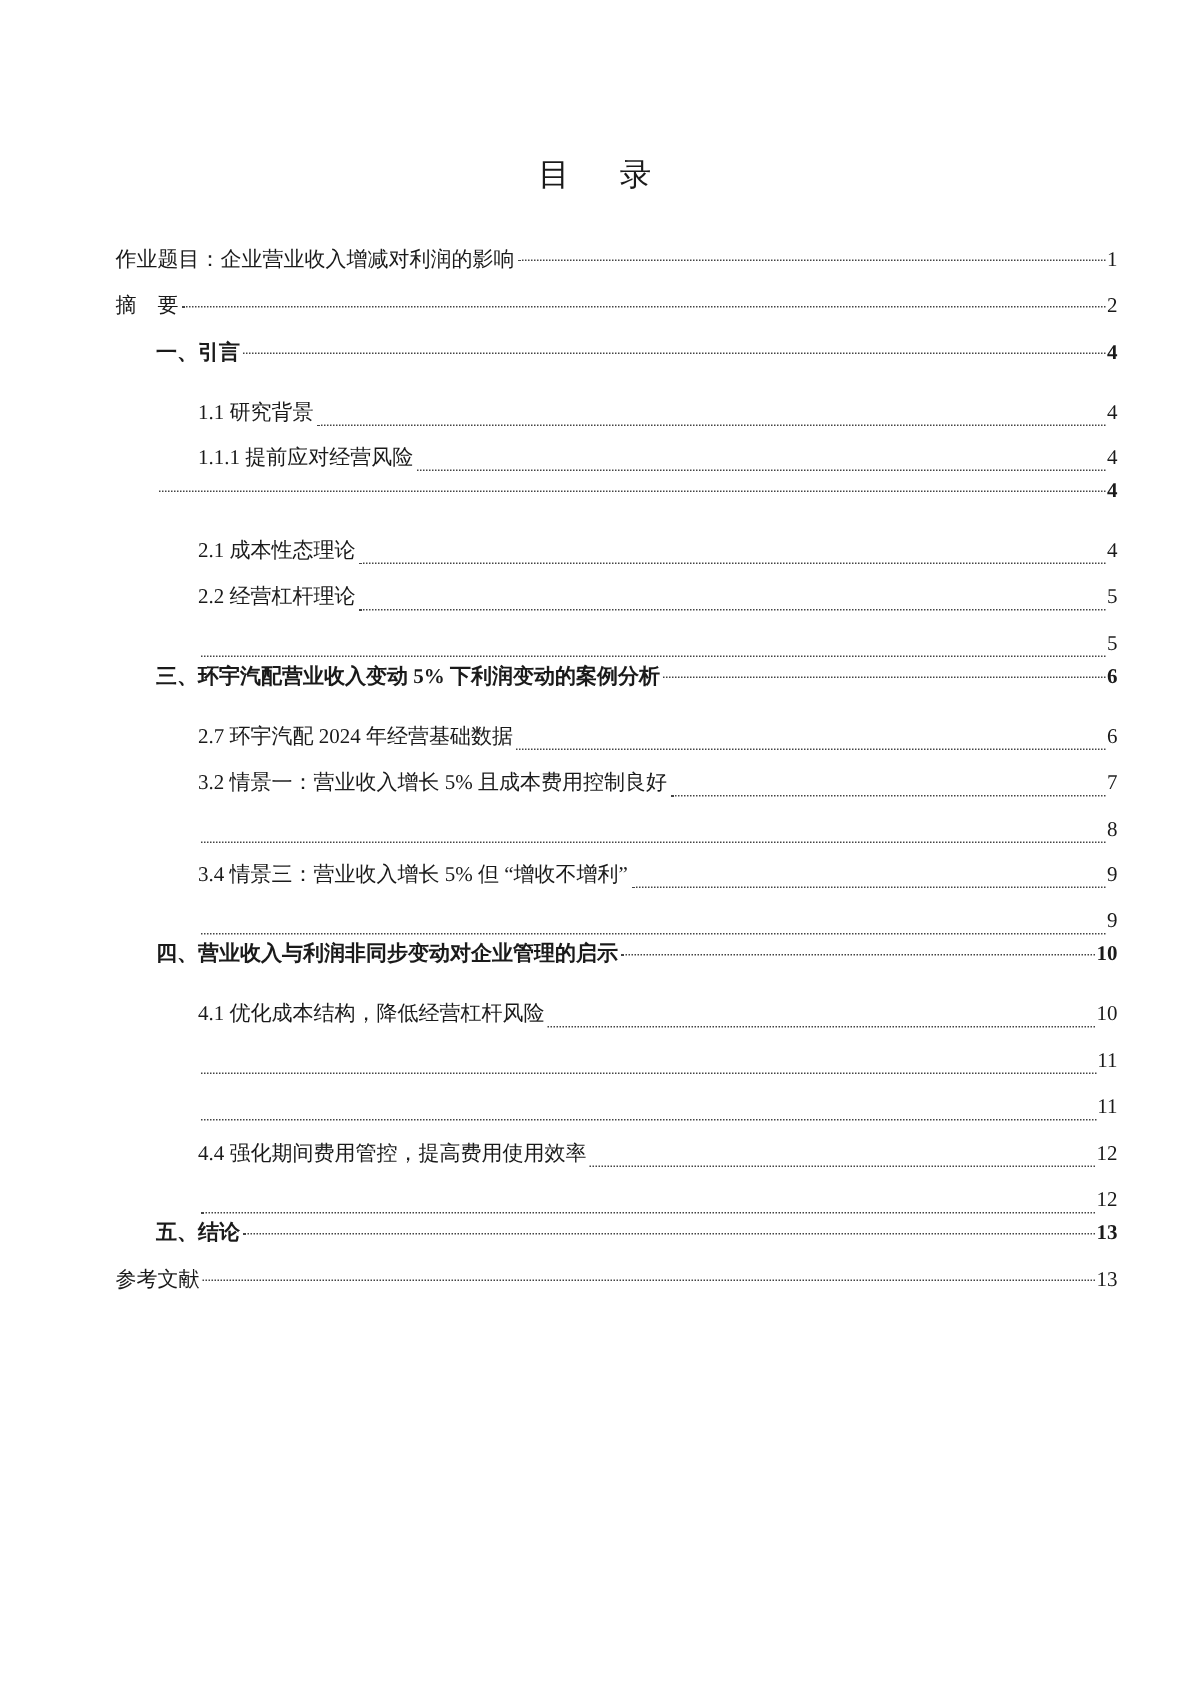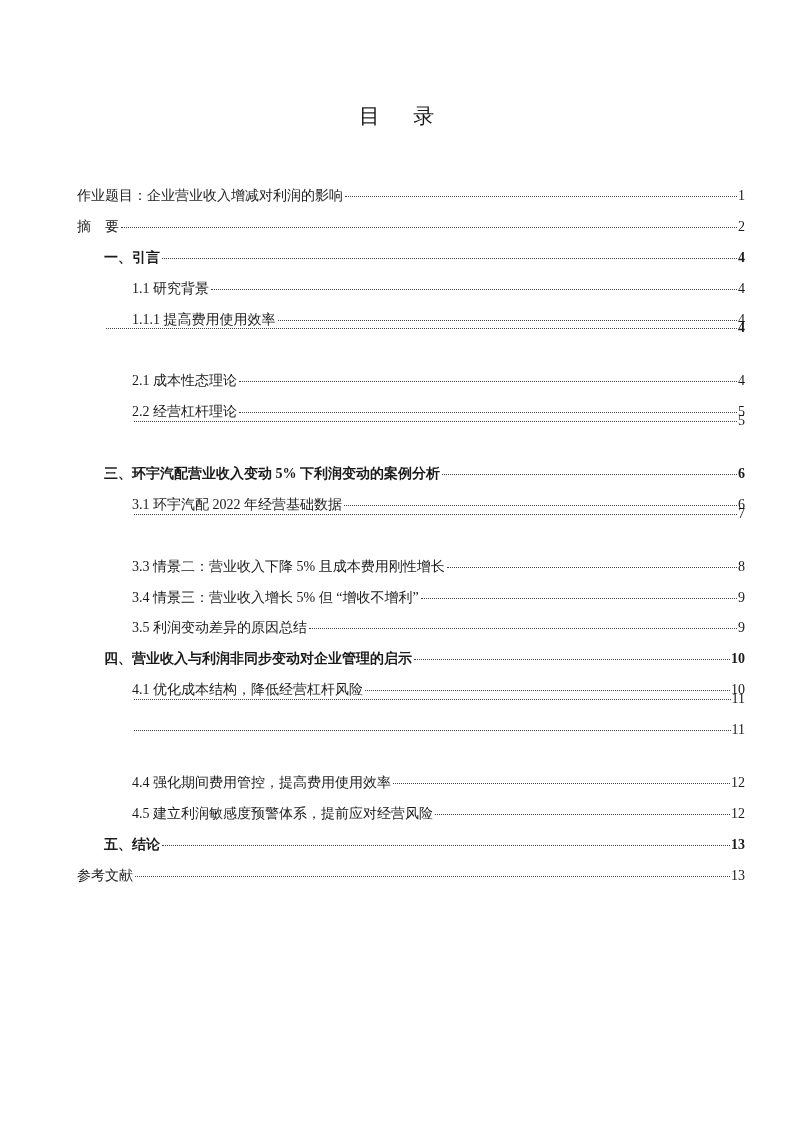--- a/index.html
+++ b/index.html
@@ -44,24 +44,23 @@
     .toc-entry {
       display: flex;
       align-items: baseline;
       height: 30.9px;
       font-size: 14px;
       line-height: 22px;
       white-space: nowrap;
     }
     .toc-entry.level-0 { padding-left: 0; }
     .toc-entry.level-1 { padding-left: 27px; font-weight: bold; }
-    .toc-entry.level-2 { padding-left: 55px; }
+    .toc-entry.level-2 { padding-left: 55px; align-items: flex-end; }
     .toc-label {
       flex: 0 0 auto;
-      margin-top: 22px;
     }
     .toc-leader {
       flex: 1 1 auto;
       border-bottom: 1px dotted #444;
       margin: 0 1px 0 2px;
       height: 0;
       position: relative;
       top: -3px;
       min-width: 10px;
     }
@@ -91,21 +90,21 @@
       <span class="toc-label">一、引言</span>
       <span class="toc-leader"></span>
       <span class="toc-page">4</span>
     </div>
     <div class="toc-entry level-2">
       <span class="toc-label">1.1  研究背景</span>
       <span class="toc-leader"></span>
       <span class="toc-page">4</span>
     </div>
     <div class="toc-entry level-2">
-      <span class="toc-label">1.1.1  提高费用使用效率</span>
+      <span class="toc-label">1.1.1  提前应对经营风险</span>
       <span class="toc-leader"></span>
       <span class="toc-page">4</span>
     </div>
     <div class="toc-entry level-1">
       <span class="toc-leader"></span>
       <span class="toc-page">4</span>
     </div>
     <div class="toc-entry level-2">
       <span class="toc-label">2.1  成本性态理论</span>
       <span class="toc-leader"></span>
@@ -119,40 +118,39 @@
     <div class="toc-entry level-2">
       <span class="toc-leader"></span>
       <span class="toc-page">5</span>
     </div>
     <div class="toc-entry level-1">
       <span class="toc-label">三、环宇汽配营业收入变动 5% 下利润变动的案例分析</span>
       <span class="toc-leader"></span>
       <span class="toc-page">6</span>
     </div>
     <div class="toc-entry level-2">
-      <span class="toc-label">3.1  环宇汽配 2022 年经营基础数据</span>
+      <span class="toc-label">2.7  环宇汽配 2024 年经营基础数据</span>
       <span class="toc-leader"></span>
       <span class="toc-page">6</span>
     </div>
     <div class="toc-entry level-2">
+      <span class="toc-label">3.2  情景一：营业收入增长 5% 且成本费用控制良好</span>
       <span class="toc-leader"></span>
       <span class="toc-page">7</span>
     </div>
     <div class="toc-entry level-2">
-      <span class="toc-label">3.3  情景二：营业收入下降 5% 且成本费用刚性增长</span>
       <span class="toc-leader"></span>
       <span class="toc-page">8</span>
     </div>
     <div class="toc-entry level-2">
       <span class="toc-label">3.4  情景三：营业收入增长 5% 但 “增收不增利”</span>
       <span class="toc-leader"></span>
       <span class="toc-page">9</span>
     </div>
     <div class="toc-entry level-2">
-      <span class="toc-label">3.5  利润变动差异的原因总结</span>
       <span class="toc-leader"></span>
       <span class="toc-page">9</span>
     </div>
     <div class="toc-entry level-1">
       <span class="toc-label">四、营业收入与利润非同步变动对企业管理的启示</span>
       <span class="toc-leader"></span>
       <span class="toc-page">10</span>
     </div>
     <div class="toc-entry level-2">
       <span class="toc-label">4.1  优化成本结构，降低经营杠杆风险</span>
@@ -166,21 +164,20 @@
     <div class="toc-entry level-2">
       <span class="toc-leader"></span>
       <span class="toc-page">11</span>
     </div>
     <div class="toc-entry level-2">
       <span class="toc-label">4.4  强化期间费用管控，提高费用使用效率</span>
       <span class="toc-leader"></span>
       <span class="toc-page">12</span>
     </div>
     <div class="toc-entry level-2">
-      <span class="toc-label">4.5  建立利润敏感度预警体系，提前应对经营风险</span>
       <span class="toc-leader"></span>
       <span class="toc-page">12</span>
     </div>
     <div class="toc-entry level-1">
       <span class="toc-label">五、结论</span>
       <span class="toc-leader"></span>
       <span class="toc-page">13</span>
     </div>
     <div class="toc-entry level-0">
       <span class="toc-label">参考文献</span>

